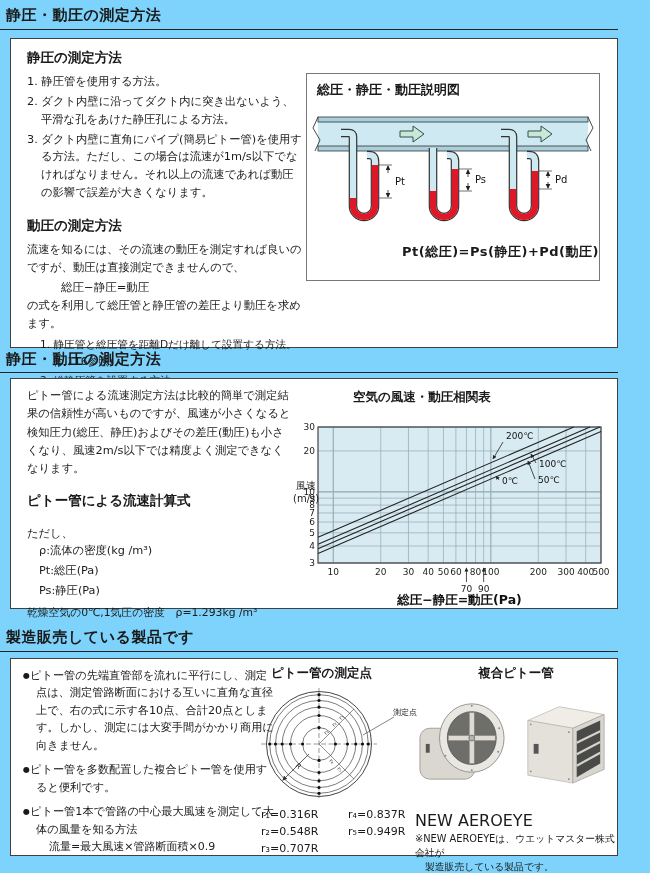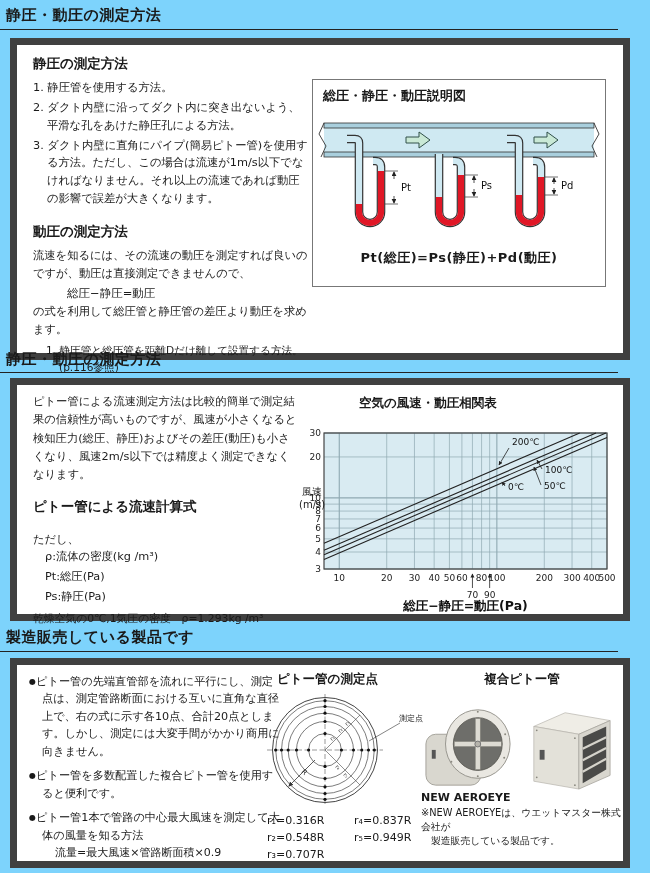--- a/index.html
+++ b/index.html
@@ -1,30 +1,30 @@
 <!DOCTYPE html>
 <html><head>
 <meta charset="utf-8">
 <style>
   html,body{margin:0;padding:0;background:#fff;}
   .page{position:relative;width:650px;height:873px;background:#7dd3fc;overflow:hidden;
         font-family:"DejaVu Sans","Liberation Sans",sans-serif;color:#1a1a1a;}
   .sec-title{position:absolute;left:6px;font-size:15px;font-weight:bold;letter-spacing:.5px;}
   .sec-rule{position:absolute;left:0;width:618px;border-top:1.6px solid #222;}
-  .sec-box{position:absolute;left:10px;width:606px;border:7px solid #404040;background:#fff;}
+  .sec-box{position:absolute;left:10px;width:606px;border:1px solid #404040;background:#fff;}
   .col{position:absolute;left:16px;top:8px;width:276px;}
   h3{margin:2px 0 6px 0;font-size:13.5px;}
   .num-item{font-size:11.3px;line-height:1.58;padding-left:14px;text-indent:-14px;margin:0 0 2px 0;}
   .para{font-size:11.3px;line-height:1.62;margin:0;}
   .inline-eq{font-size:11.5px;margin:2px 0;padding-left:34px;}
   .sub-items{margin-top:3px;}
   .sub-items .num-item{padding-left:26px;text-indent:-13px;font-size:10.6px;}
   .dgm-box{position:absolute;left:295px;top:34px;width:292px;height:206px;border:1px solid #777;}
   .dgm-title{font-size:13px;font-weight:bold;padding:7px 0 0 10px;}
-  .dgm-eq{text-align:center;font-size:13px;font-weight:bold;margin-top:4px;letter-spacing:.5px;}
+  .dgm-eq{text-align:right;font-size:13px;font-weight:bold;margin-top:4px;letter-spacing:.5px;}
   .chartblock{position:absolute;left:282px;top:10px;width:325px;}
   .chart-title{font-size:12.5px;font-weight:bold;padding-left:60px;height:22px;}
   .ylab{position:absolute;left:0;top:90px;width:26px;font-size:10px;line-height:13px;text-align:center;}
   .formula{display:flex;align-items:center;font-size:12.5px;margin:10px 0 6px 0;}
   .sqrt-sym{font-size:30px;font-weight:400;line-height:26px;margin:0 -1px 0 2px;}
   .radicand{display:flex;align-items:center;border-top:1.2px solid #222;padding:2px 4px 0 2px;}
   .frac{display:inline-flex;flex-direction:column;align-items:center;font-size:11.5px;line-height:1.1;margin-right:6px;}
   .frac .bar{width:100%;border-top:1px solid #222;margin:1px 0;}
   .defs{padding-left:12px;font-size:11.3px;line-height:1.75;}
   .tadashi{font-size:11.3px;margin-top:16px;}
@@ -32,21 +32,21 @@
   .bul{font-size:11.2px;line-height:1.56;padding-left:13px;text-indent:-13px;margin:0 0 7px 0;}
   .bul .dot{font-size:8px;vertical-align:1.5px;}
   .flowline{font-size:11px;padding-left:26px;margin-top:1px;}
   .ptsblock{position:absolute;left:246px;top:6px;width:178px;}
   .pts-title{font-size:12.5px;font-weight:bold;padding-left:14px;}
   .rvals{display:flex;margin-top:2px;padding-left:4px;font-size:11px;line-height:1.55;}
   .rvals .c{width:88px;}
   .compblock{position:absolute;left:404px;top:6px;width:202px;}
   .comp-title{font-size:12.5px;font-weight:bold;text-align:center;}
   .photos{display:flex;gap:8px;margin-top:13px;}
-  .prodname{font-size:11px;font-weight:bold;margin-top:0;}
+  .prodname{font-size:16px;font-weight:normal;margin-top:26px;}
   .prodnote{font-size:9.8px;line-height:1.45;margin-top:2px;}
   svg{display:block;}
   svg text{font-family:"DejaVu Sans","Liberation Sans",sans-serif;}
 </style>
 </head>
 <body>
 
 <div class="page">
 
   <div class="sec-title" style="top:6px">静圧・動圧の測定方法</div>

